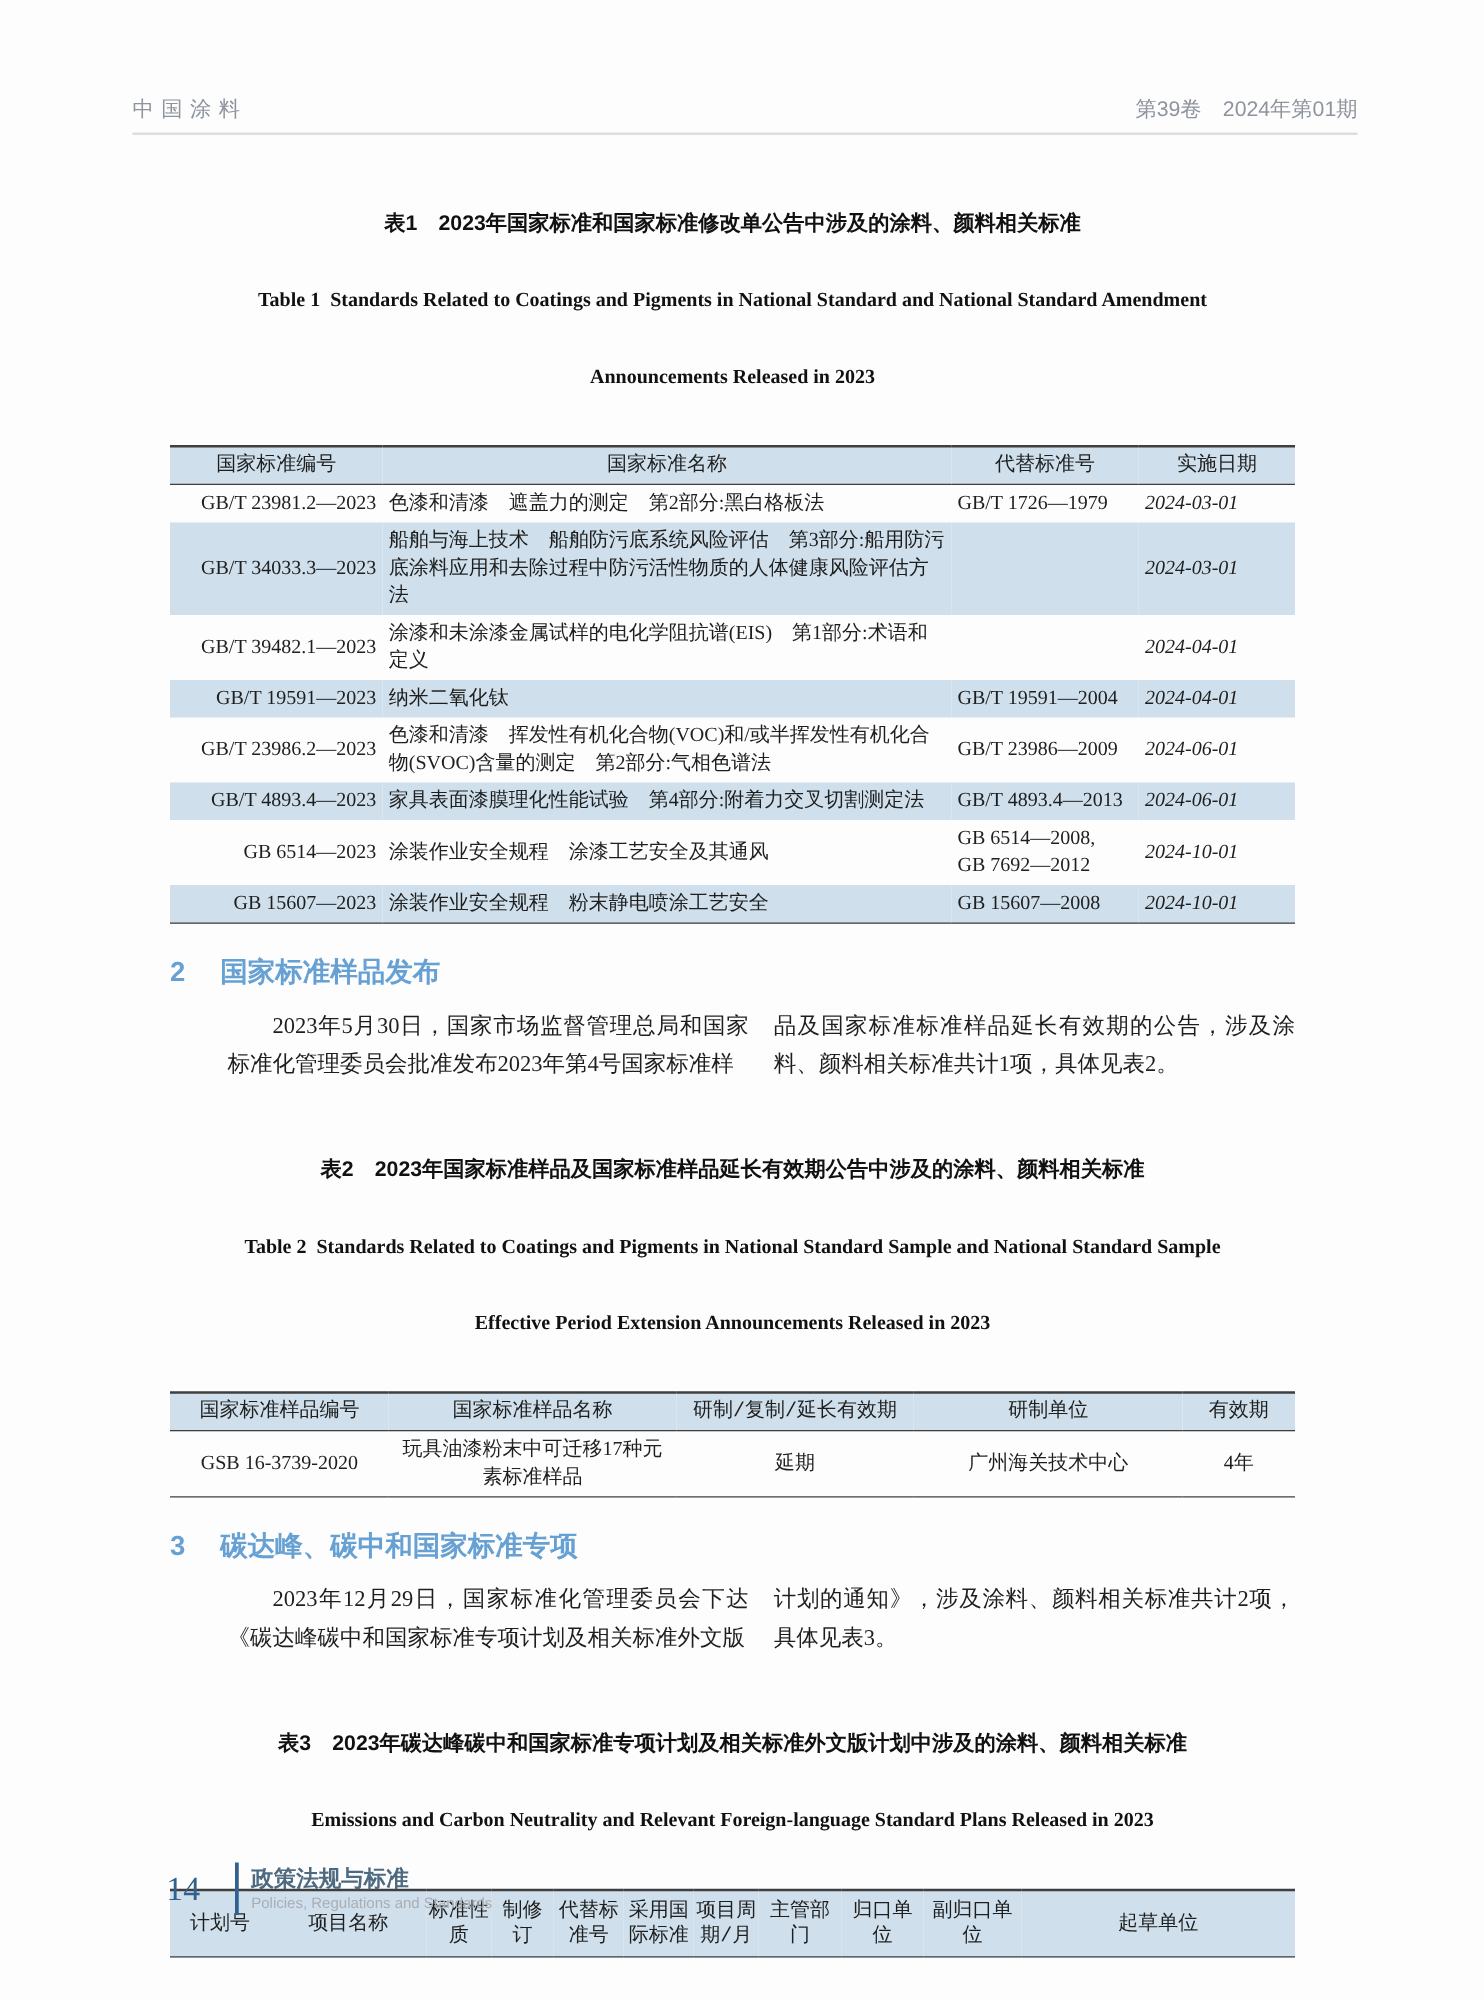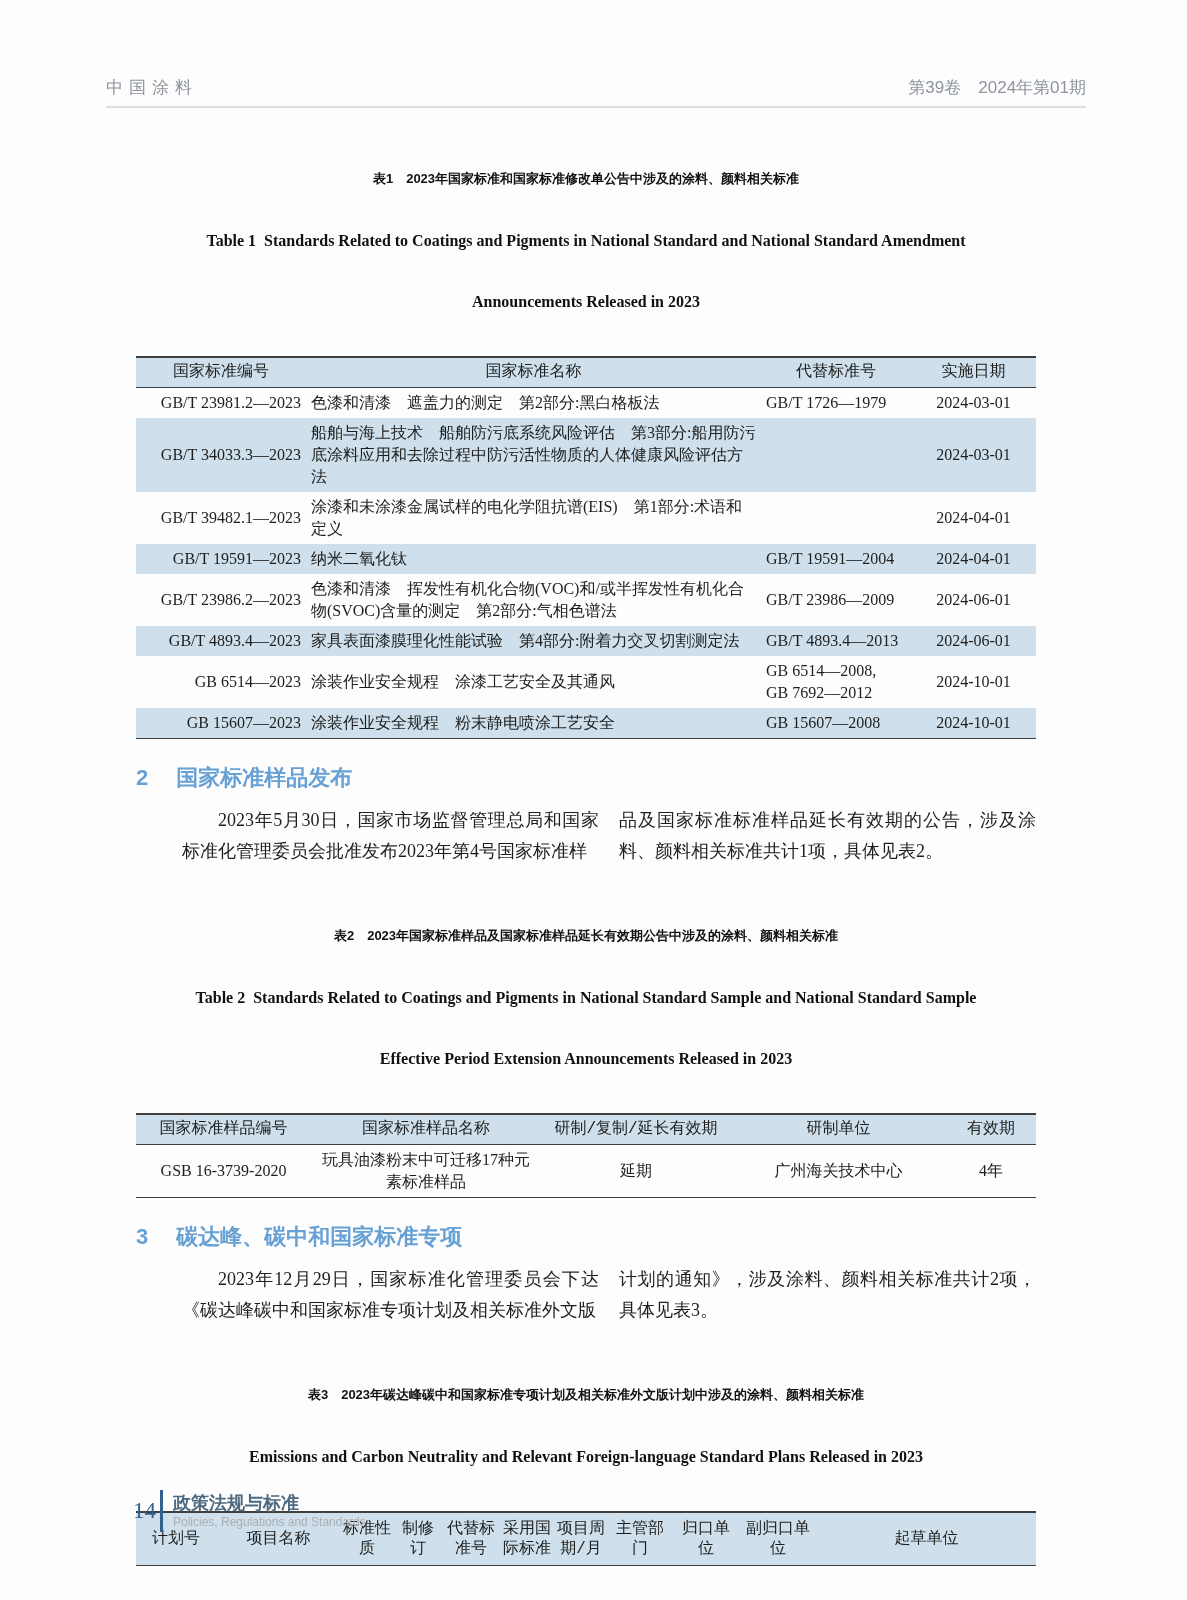--- a/index.html
+++ b/index.html
@@ -14,51 +14,51 @@
   .hdr{position:absolute;left:106px;top:76px;width:980px;display:flex;
        justify-content:space-between;align-items:flex-end;
        font-family:"Liberation Sans", sans-serif;font-size:17px;color:var(--header_gray);}
   .journal-name{letter-spacing:6px;}
   .hdr-rule{position:absolute;left:106px;top:106px;width:980px;height:0;
             border-top:2px solid var(--rule_gray);}
   
   .content{position:absolute;left:136px;top:130px;width:900px;}
   
   .caption{text-align:center;white-space:pre-wrap;}
-  .cap-zh{font-family:"Liberation Sans", sans-serif;font-weight:bold;font-size:13px;
+  .cap-zh{font-family:"Liberation Sans", sans-serif;font-weight:bold;font-size:17px;
           line-height:26px;color:#111;}
   .cap-en{font-weight:bold;font-size:16px;line-height:25px;color:#111;}
   .cap-m{margin-top:20px;}
   
   table{border-collapse:collapse;table-layout:fixed;width:900px;margin-top:6px;
         font-size:16px;border-top:2px solid var(--border_dark);
         border-bottom:1.5px solid var(--border_dark);}
   thead tr{background:var(--table_band);border-bottom:1px solid var(--border_dark);}
   th{font-weight:normal;text-align:center;padding:4px 3px;line-height:21px;vertical-align:middle;font-family:Liberation Mono, monospace;}
   td{padding:4px 5px;line-height:22px;vertical-align:middle;white-space:pre-wrap;
      word-break:break-word;}
   #table1 tbody tr:nth-child(even),
   #table3 tbody tr:nth-child(even){background:var(--table_band);}
   #table1 td:nth-child(1){text-align:right;padding-left:14px;}
   #table1 td:nth-child(2){text-align:left;}
   #table1 td:nth-child(3){text-align:left;}
-  #table1 td:nth-child(4){text-align:center;}
+  #table1 td:nth-child(4){text-align:left;font-style:italic;}
   #table2 td{text-align:center;}
   #table3 th{line-height:20px;padding:6px 2px;}
   
   .sec{margin:24px 0 12px 0;font-family:"Liberation Sans", sans-serif;font-weight:bold;
        font-size:22px;color:var(--accent_blue);}
   .sec-num{margin-right:28px;}
   
   .twocol{display:flex;gap:20px;margin-left:46px;}
   .twocol p{width:432px;margin:0;font-size:18px;line-height:31px;text-align:justify;}
   .indent{text-indent:2em;}
   
   .footer{position:absolute;left:133px;top:1490px;display:flex;align-items:center;}
-  .pgnum{font-size:23px;color:var(--footer_blue);margin-right:4px;}
+  .pgnum{font-size:27px;color:var(--footer_blue);margin-right:28px;}
   .footer-bar{width:3px;height:42px;background:var(--footer_blue);margin-right:10px;}
   .f-zh{font-family:"Liberation Sans", sans-serif;font-weight:bold;font-size:18px;
         color:var(--footer_label);line-height:22px;}
   .f-en{font-family:"Liberation Sans", sans-serif;font-size:12px;color:var(--footer_sub);
         line-height:16px;}
 </style>
 </head>
 <body>
 
 <div class="page">

